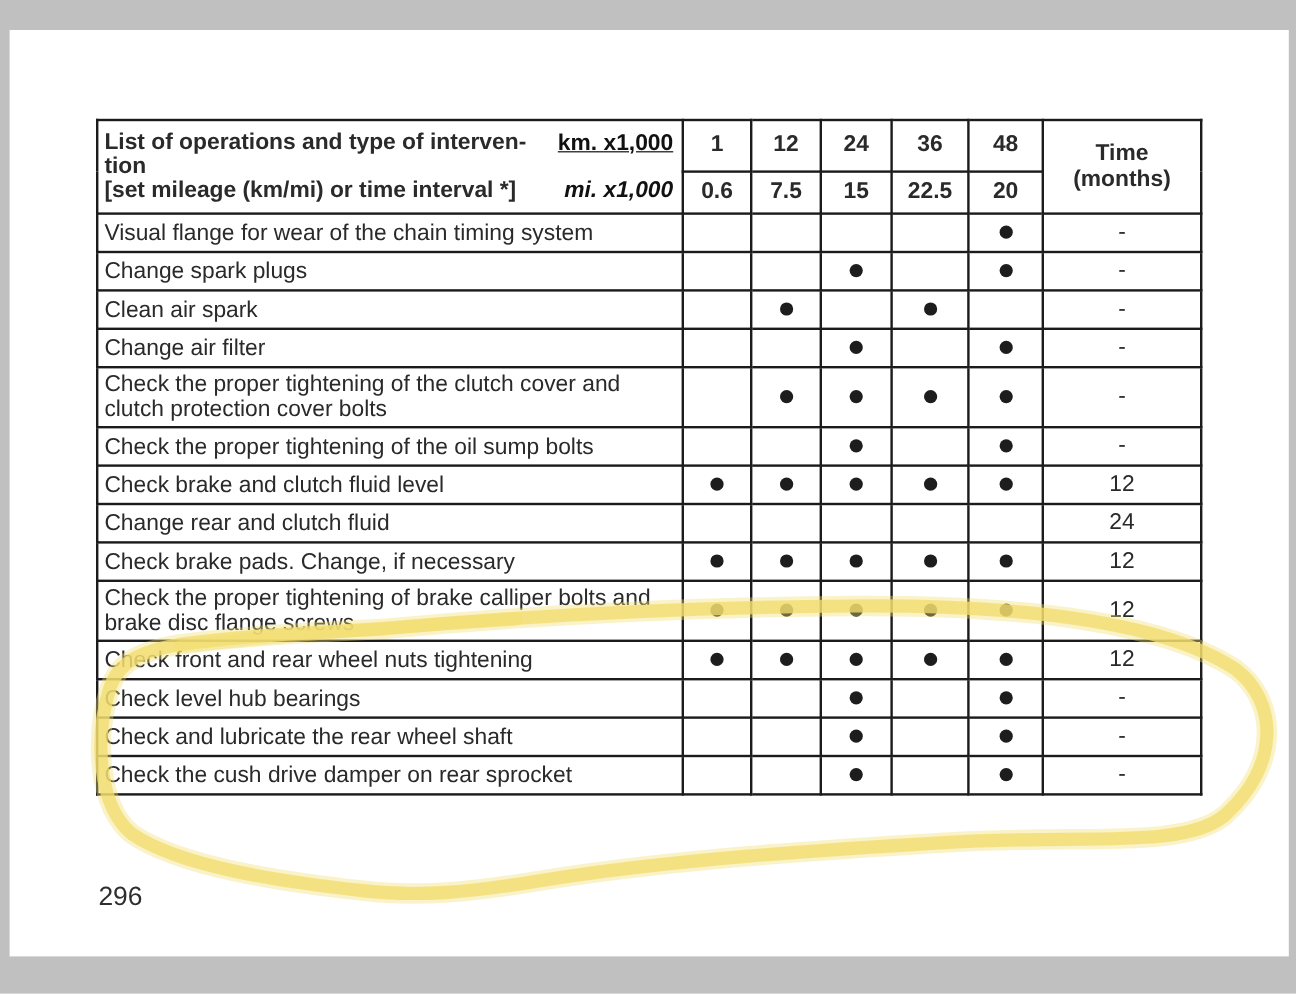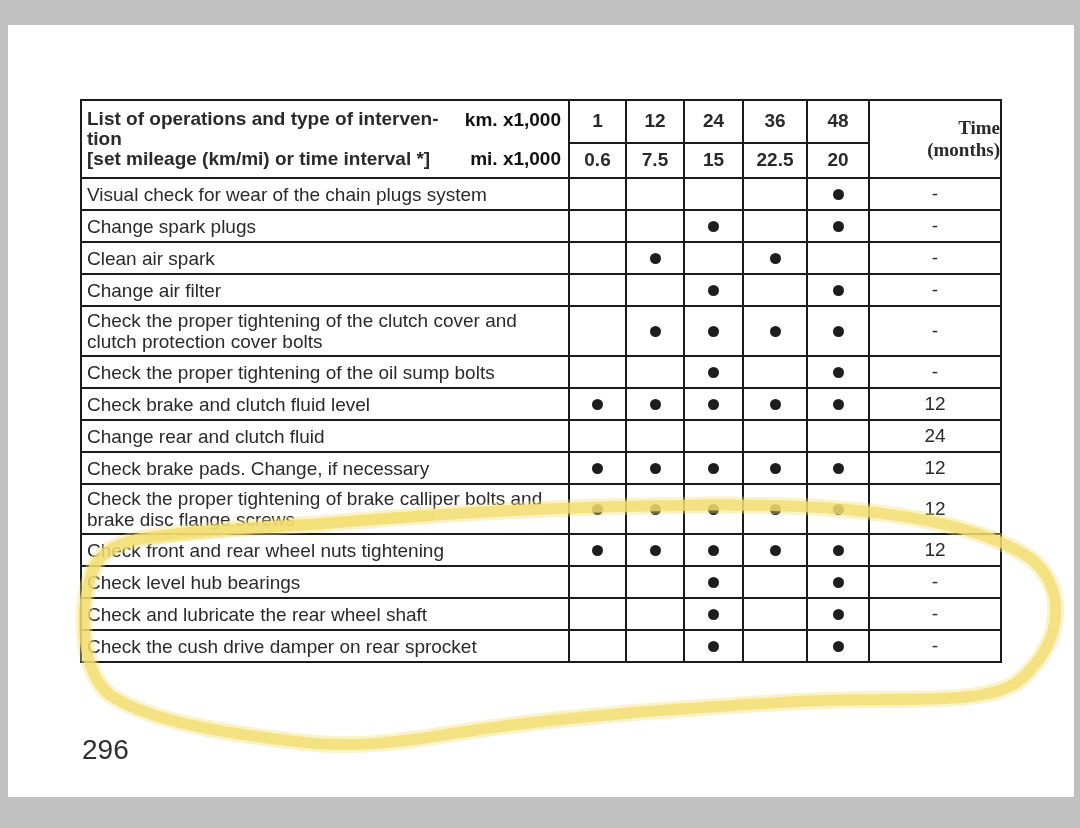--- a/index.html
+++ b/index.html
@@ -47,56 +47,55 @@
     font-size:19px;
   }
   .unitlabel {
     position:absolute;
     right:7px;
     font-size:19px;
     font-weight:bold;
     color:#111;
     white-space:nowrap;
   }
-  .unitlabel.km { top:8px; }
-  .unitlabel.mi { top:47px; }
+  .unitlabel.km { top:8px;text-decoration:underline; }
+  .unitlabel.mi { top:47px;font-style:italic; }
   th.num {
     height:36px;
     text-align:center;
     font-weight:bold;
     color:#111;
   }
   th.num.mi-row { height:30px; }
   th.timehead {
-    text-align:right;
+    text-align:center;
     font-weight:bold;
     color:#111;
     white-space:pre-line;
     line-height:22px;
-    font-family:Liberation Serif, serif;
   }
   td.op {
     height:32px;
     padding:3px 5px;
     line-height:21px;
     text-align:left;
   }
   td.mark { text-align:center; }
   .dot {
     display:inline-block;
     width:11px; height:11px;
     border-radius:50%;
     background:#1d1d1d;
     vertical-align:middle;
   }
   td.time { text-align:center; }
   .page-number {
     position:absolute;
     left:74px; top:709px;
-    font-size:28px;
+    font-size:22px;
     color:#2e2e2e;
   }
   svg.annotation-layer {
     position:absolute;
     left:0; top:0;
     width:1080px; height:828px;
     pointer-events:none;
   }
 </style>
 </head>
@@ -134,21 +133,21 @@
       <tr>
         <th class="num mi-row">0.6</th>
         <th class="num mi-row">7.5</th>
         <th class="num mi-row">15</th>
         <th class="num mi-row">22.5</th>
         <th class="num mi-row">20</th>
       </tr>
     </thead>
     <tbody>
         <tr>
-          <td class="op">Visual check for wear of the chain plugs system</td>
+          <td class="op">Visual flange for wear of the chain timing system</td>
           <td class="mark"></td>
           <td class="mark"></td>
           <td class="mark"></td>
           <td class="mark"></td>
           <td class="mark"><span class="dot"></span></td>
           <td class="time">-</td>
         </tr>
         <tr>
           <td class="op">Change spark plugs</td>
           <td class="mark"></td>

